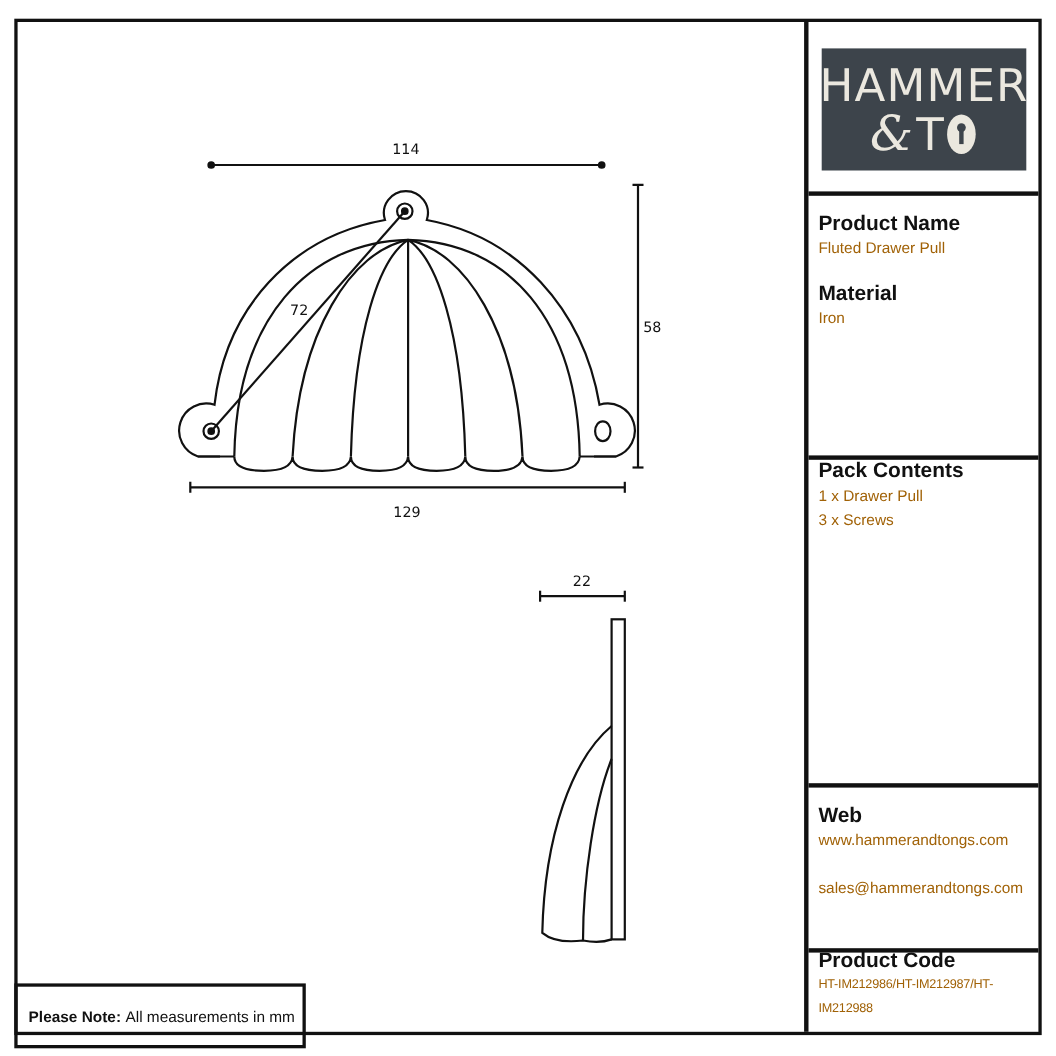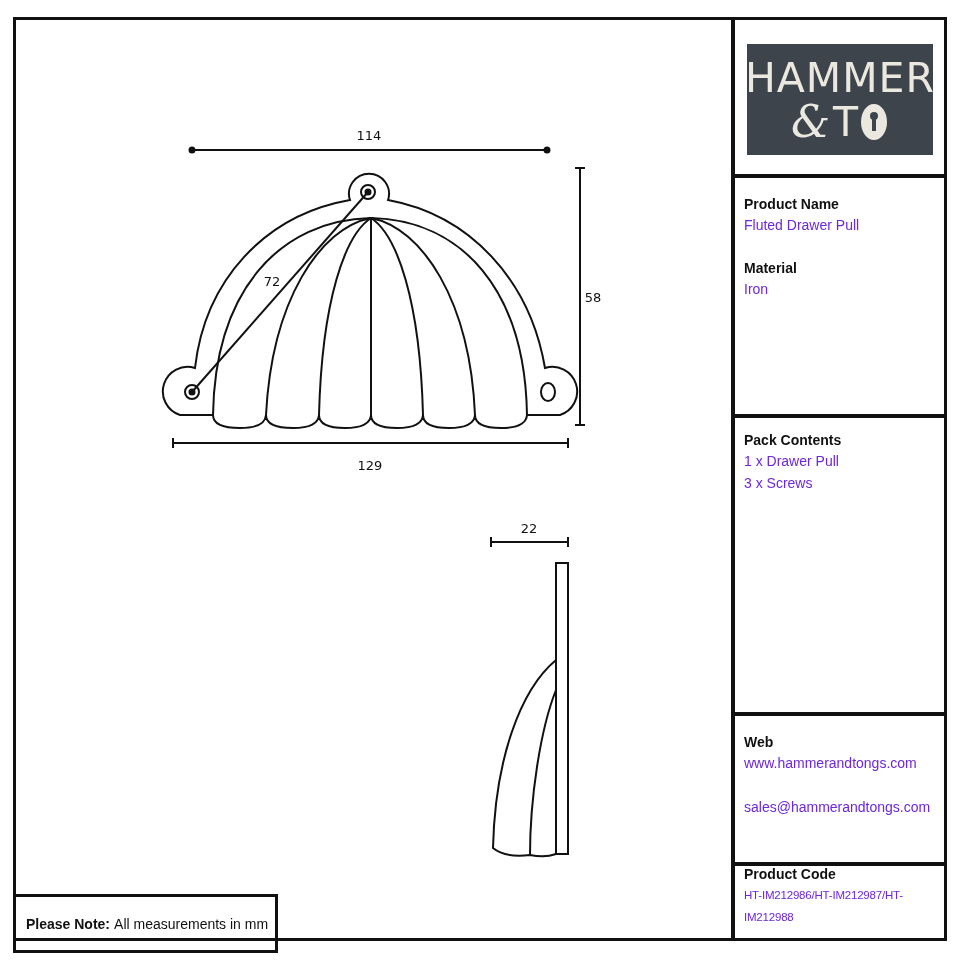--- a/index.html
+++ b/index.html
@@ -19,22 +19,22 @@
                 line-height: 44px; font-weight: normal; }
   .logo-line2 { display: flex; align-items: center; font-family: "DejaVu Sans", sans-serif;
                 font-size: 41px; line-height: 44px; letter-spacing: 1px; }
   .logo-amp { font-family: "DejaVu Serif", serif; font-style: italic; font-size: 44px; margin-right: 2px; }
   .keyhole { display: inline-block; width: 26px; height: 36px; border-radius: 50%;
              background: #ebe8df; position: relative; margin: 0 2px; }
   .keyhole::before { content: ""; position: absolute; left: 9px; top: 8px; width: 8px; height: 8px;
                      border-radius: 50%; background: #3d444b; }
   .keyhole::after { content: ""; position: absolute; left: 11px; top: 14px; width: 4px; height: 13px;
                     background: #3d444b; }
-  .label { font-weight: bold; font-size: 14px; margin: 0; line-height: 20px; }
-  .value { font-size: 14px; margin: 0; line-height: 22px; color: #6d28d9; }
+  .label { font-weight: bold; font-size: 19px; margin: 0; line-height: 20px; }
+  .value { font-size: 14px; margin: 0; line-height: 22px; color: #a16207; }
   .value.small { font-size: 11.5px; letter-spacing: -0.2px; }
   .gap { height: 22px; }
   .note-box { position: absolute; left: -3px; top: 862px; width: 265px; height: 59px;
               border: 3px solid #111; box-sizing: border-box; display: flex; align-items: center;
               padding-left: 10px; font-size: 14px; margin-top: 12px; }
   .note-box b { margin-right: 4px; }
   .dim-text { font-family: "DejaVu Sans", sans-serif; font-size: 13px; fill: #111; }
   svg { position: absolute; left: 0; top: 0; }
 </style>
 </head>
@@ -135,21 +135,21 @@
 
     <div class="panel" style="top:158px;height:236px;padding-top:16px;">
       <p class="label">Product Name</p>
       <p class="value">Fluted Drawer Pull</p>
       <div class="gap"></div>
       <p class="label">Material</p>
       <p class="value">Iron</p>
     </div>
     <div class="panel-sep" style="top:394px;"></div>
 
-    <div class="panel" style="top:398px;height:298px;padding-top:12px;">
+    <div class="panel" style="top:398px;height:298px;padding-top:1px;">
       <p class="label">Pack Contents</p>
       <p class="value">1 x Drawer Pull</p>
       <p class="value">3 x Screws</p>
     </div>
     <div class="panel-sep" style="top:692px;"></div>
 
     <div class="panel" style="top:696px;height:146px;padding-top:16px;">
       <p class="label">Web</p>
       <p class="value">www.hammerandtongs.com</p>
       <div class="gap"></div>

